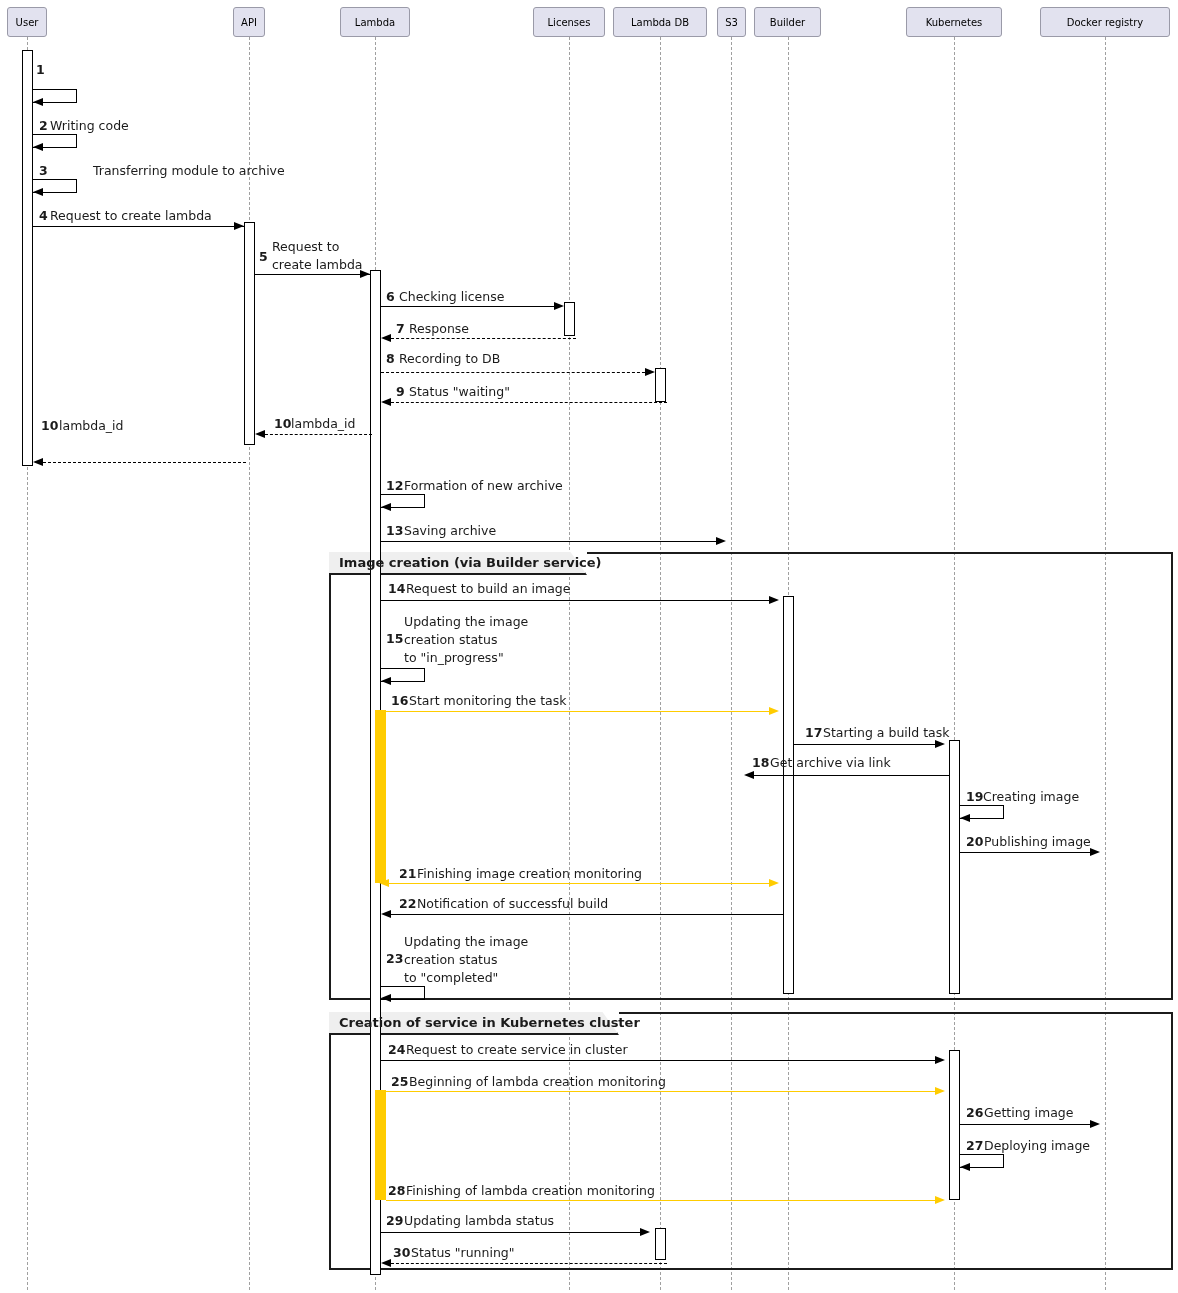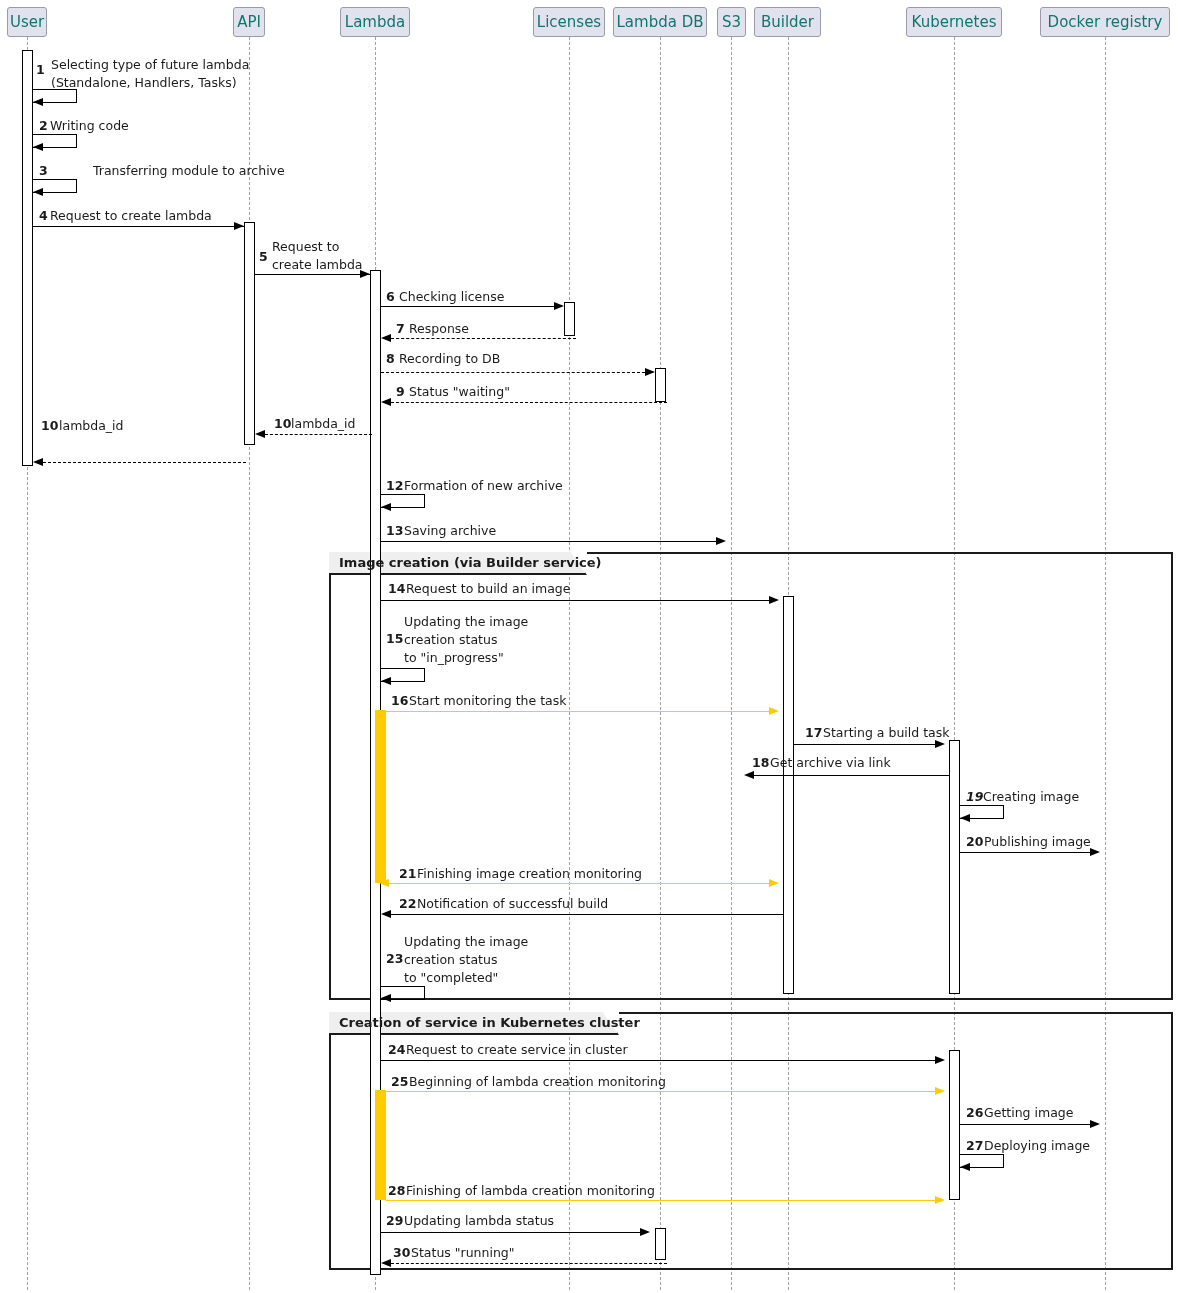--- a/index.html
+++ b/index.html
@@ -2,21 +2,21 @@
 <html><head>
 <meta charset="utf-8">
 <style>
   html,body{margin:0;padding:0;background:#ffffff;}
   body{font-family:"DejaVu Sans","Liberation Sans",sans-serif;}
   #canvas{position:relative;width:1178px;height:1293px;background:#fff;overflow:hidden;}
 
   
   .participant{position:absolute;box-sizing:border-box;background:#e2e2ef;border:1px solid #9a9aa8;
     border-radius:3px;height:30px;display:flex;align-items:center;justify-content:center;
-    font-size:15px;color:#0f766e;white-space:nowrap;padding:0 8px;}
+    font-size:10px;color:#000000;white-space:nowrap;padding:0 8px;}
   .lifeline{position:absolute;width:0;border-left:1px dashed #a0a0a0;}
 
   
   .act{position:absolute;background:#ffffff;border:1px solid #000;box-sizing:border-box;width:11px;}
   .act.yellow{background:#ffcc00;border:1px solid #ffcc00;}
 
   
   .msg{position:absolute;height:0;border-top:1px solid #000;}
   .msg.dashed{border-top:1px dashed #000;}
   .msg.yellowline{border-top:1px solid #ffcc00;}
@@ -103,22 +103,20 @@
   <div class="act" style="left:655px;top:368px;height:34px;"></div>
   <div class="act" style="left:783px;top:596px;height:398px;"></div>
   <div class="act" style="left:949px;top:740px;height:254px;"></div>
   <div class="act" style="left:949px;top:1050px;height:150px;"></div>
   <div class="act" style="left:655px;top:1228px;height:32px;"></div>
 
   <div class="act yellow" style="left:375px;top:710px;height:173px;"></div>
   <div class="act yellow" style="left:375px;top:1090px;height:110px;"></div>
 
   <div class="num" style="left:36px;top:62px;">1</div>
-  <div class="lbl multiline" style="left:51px;top:56px;">Selecting type of future lambda
-(Standalone, Handlers, Tasks)</div>
   <div class="selfmsg" style="left:33px;top:89px;width:44px;height:14px;"></div>
   <div class="arrow left" style="left:33px;top:98px;"></div>
 
   <div class="num" style="left:39px;top:118px;">2</div>
   <div class="lbl" style="left:50px;top:118px;">Writing code</div>
   <div class="selfmsg" style="left:33px;top:134px;width:44px;height:14px;"></div>
   <div class="arrow left" style="left:33px;top:143px;"></div>
 
   <div class="num" style="left:39px;top:163px;">3</div>
   <div class="lbl" style="left:50px;top:163px;margin-left:43px;">Transferring module to archive</div>
@@ -196,21 +194,21 @@
   <div class="num" style="left:805px;top:725px;">17</div>
   <div class="lbl" style="left:823px;top:725px;">Starting a build task</div>
   <div class="msg" style="left:794px;top:744px;width:145px;"></div>
   <div class="arrow right" style="left:935px;top:740px;"></div>
 
   <div class="num" style="left:752px;top:755px;">18</div>
   <div class="lbl" style="left:770px;top:755px;">Get archive via link</div>
   <div class="msg" style="left:754px;top:775px;width:196px;"></div>
   <div class="arrow left" style="left:744px;top:771px;"></div>
 
-  <div class="num" style="left:966px;top:789px;font-style:italic;">19</div>
+  <div class="num" style="left:966px;top:789px;">19</div>
   <div class="lbl" style="left:983px;top:789px;">Creating image</div>
   <div class="selfmsg" style="left:960px;top:805px;width:44px;height:14px;"></div>
   <div class="arrow left" style="left:960px;top:814px;"></div>
 
   <div class="num" style="left:966px;top:834px;">20</div>
   <div class="lbl" style="left:984px;top:834px;">Publishing image</div>
   <div class="msg" style="left:960px;top:852px;width:135px;"></div>
   <div class="arrow right" style="left:1090px;top:848px;"></div>
 
   <div class="num" style="left:399px;top:866px;">21</div>

